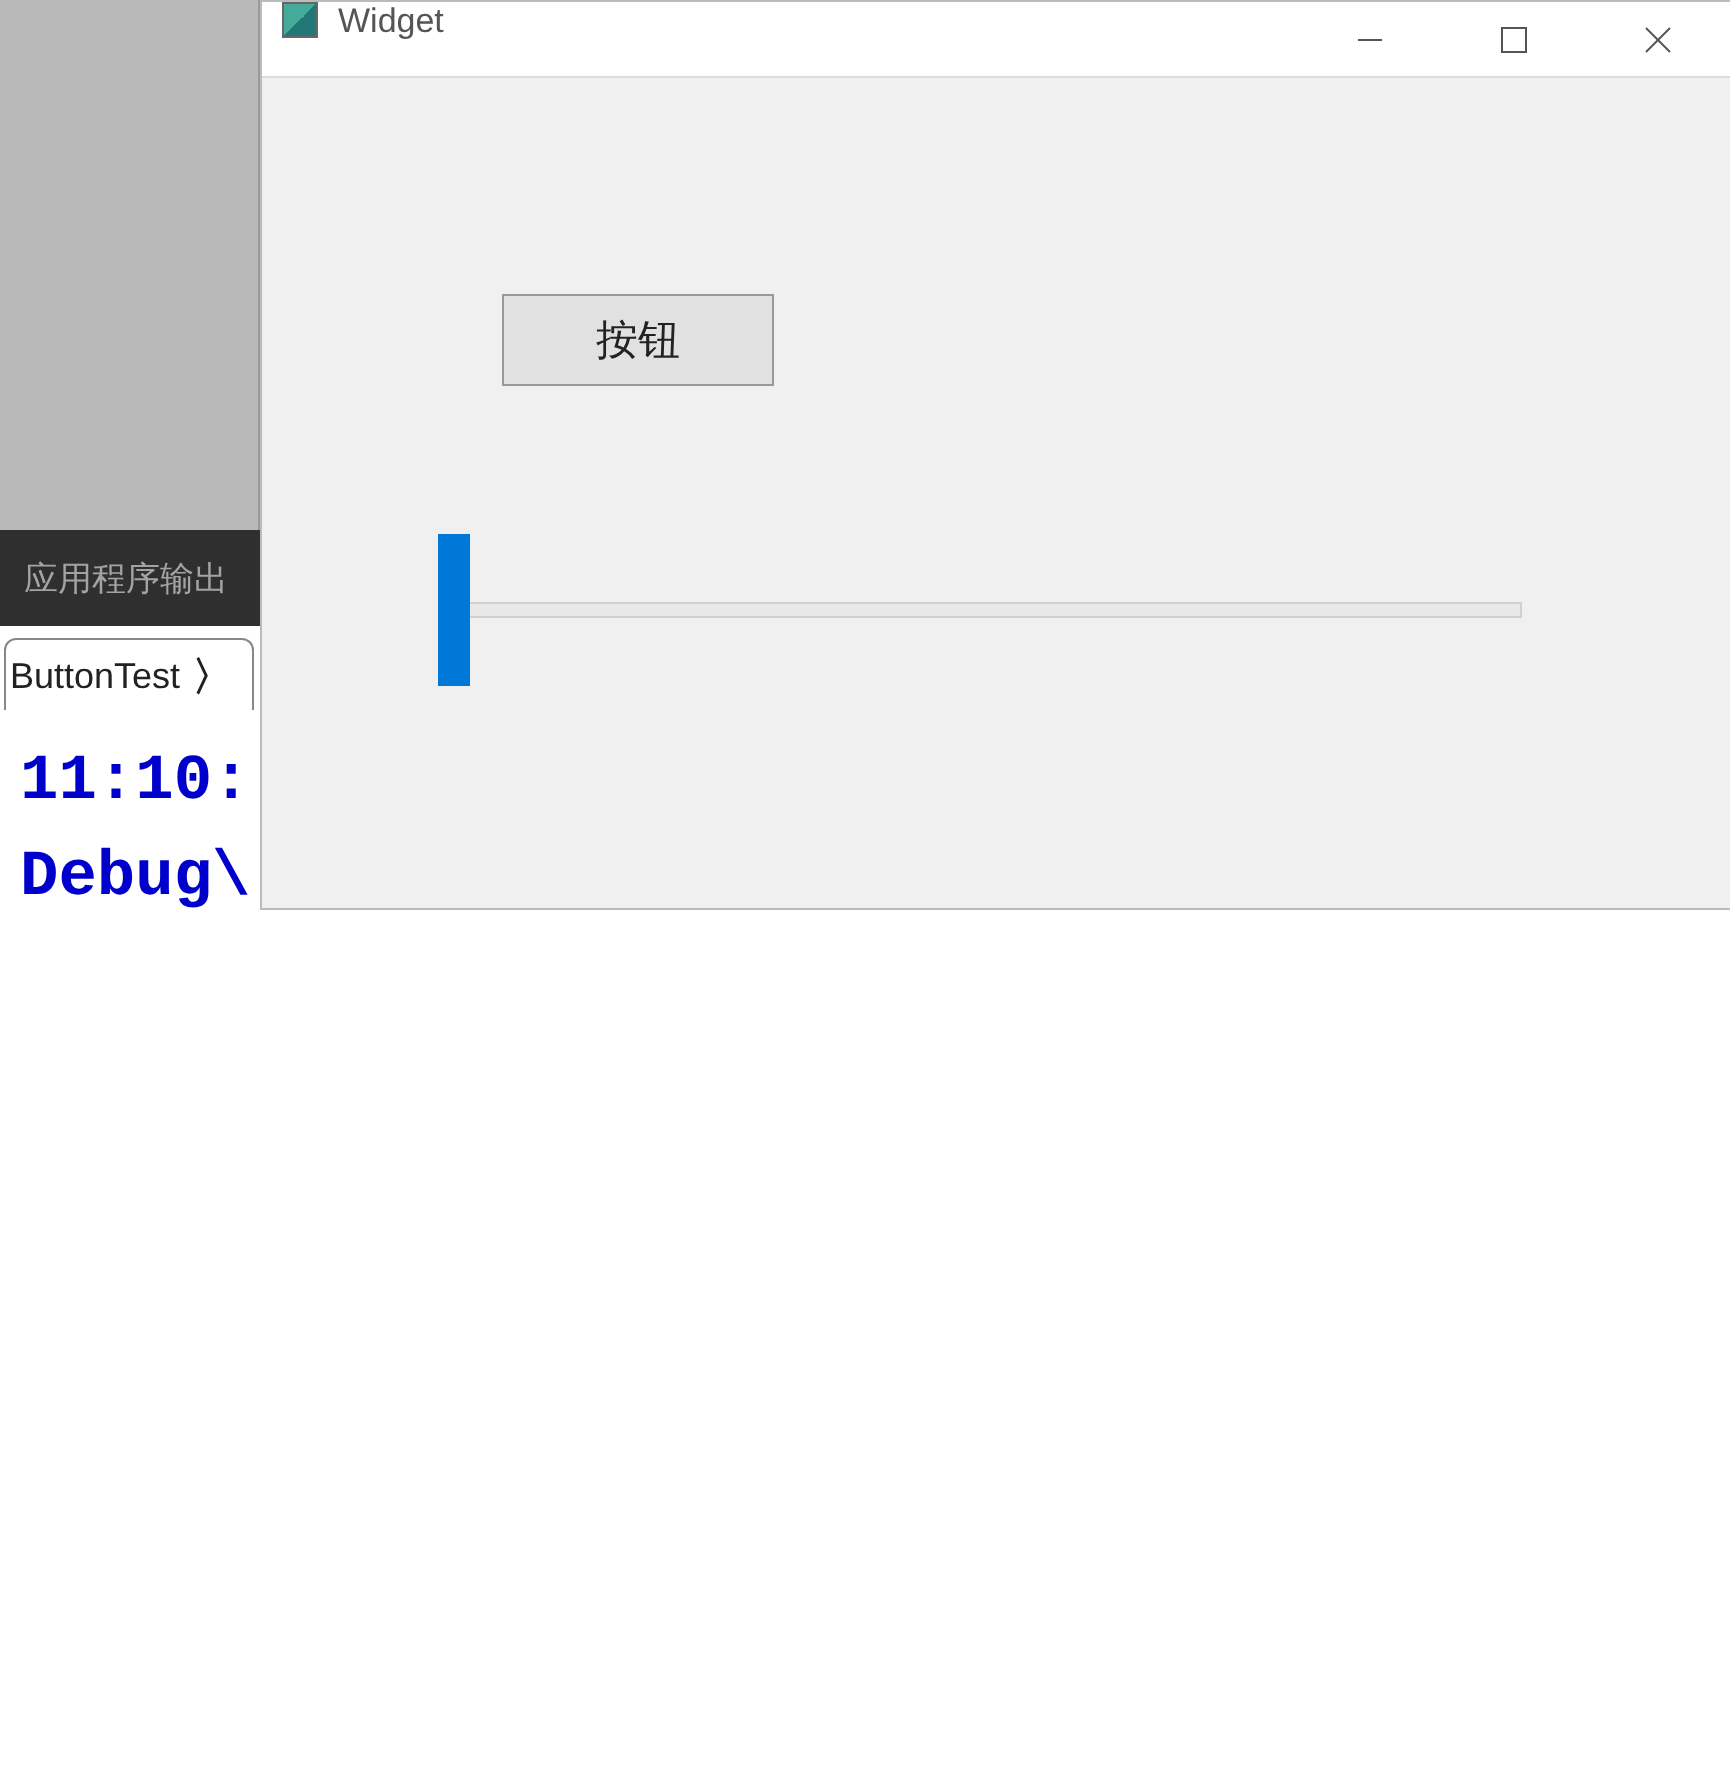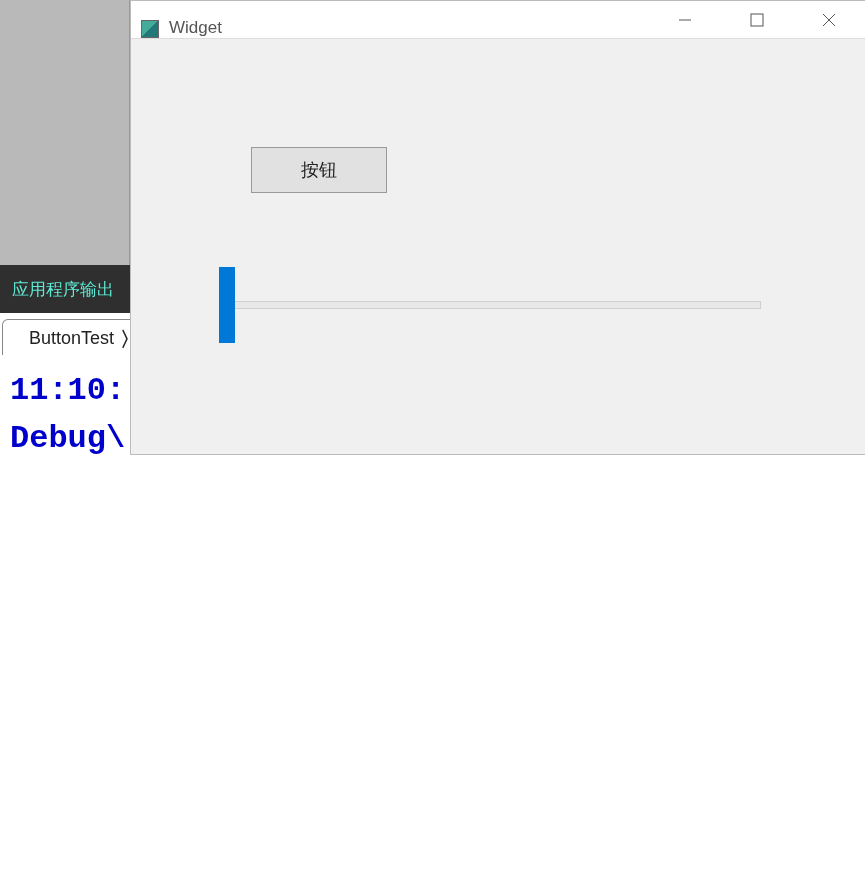--- a/index.html
+++ b/index.html
@@ -29,42 +29,42 @@
       top: 265px;
       left: 0;
       width: 130px;
       height: 48px;
       background: #2f2f2f;
       display: flex;
       align-items: center;
       padding-left: 12px;
     }
     .output-header-label {
-      color: #5eead4;
+      color: #a3a3a3;
       font-size: 17px;
     }
     
     
     .tab-bar {
       position: absolute;
       top: 313px;
       left: 0;
       width: 130px;
       height: 42px;
       background: #fff;
       display: flex;
       align-items: flex-end;
     }
     .tab {
       background: #fff;
       border: 1px solid #888;
       border-bottom: none;
       border-top-left-radius: 6px;
       border-top-right-radius: 6px;
-      padding: 6px 10px 4px 26px;
+      padding: 6px 10px 4px 2px;
       font-size: 18px;
       color: #222;
       margin-left: 2px;
       display: flex;
       align-items: center;
       height: 36px;
     }
     .tab-close {
       margin-left: 6px;
       font-weight: bold;
@@ -95,21 +95,21 @@
       height: 455px;
       background: #f0f0f0;
       border: 1px solid #bbb;
       border-right: none;
     }
     
     .titlebar {
       height: 38px;
       background: #fff;
       display: flex;
-      align-items: flex-end;
+      align-items: flex-start;
       border-bottom: 1px solid #ddd;
     }
     .titlebar-icon {
       width: 18px;
       height: 18px;
       margin-left: 10px;
       background: linear-gradient(135deg, #4a9 0%, #4a9 50%, #277 50%, #277 100%);
       border: 1px solid #666;
     }
     .titlebar-title {
@@ -137,21 +137,21 @@
     }
     
     .main-button {
       position: absolute;
       top: 108px;
       left: 120px;
       width: 136px;
       height: 46px;
       background: #e1e1e1;
       border: 1px solid #999;
-      font-size: 18px;
+      font-size: 21px;
       color: #222;
       cursor: pointer;
       font-family: inherit;
     }
     
     .slider-track {
       position: absolute;
       top: 262px;
       left: 102px;
       width: 528px;

